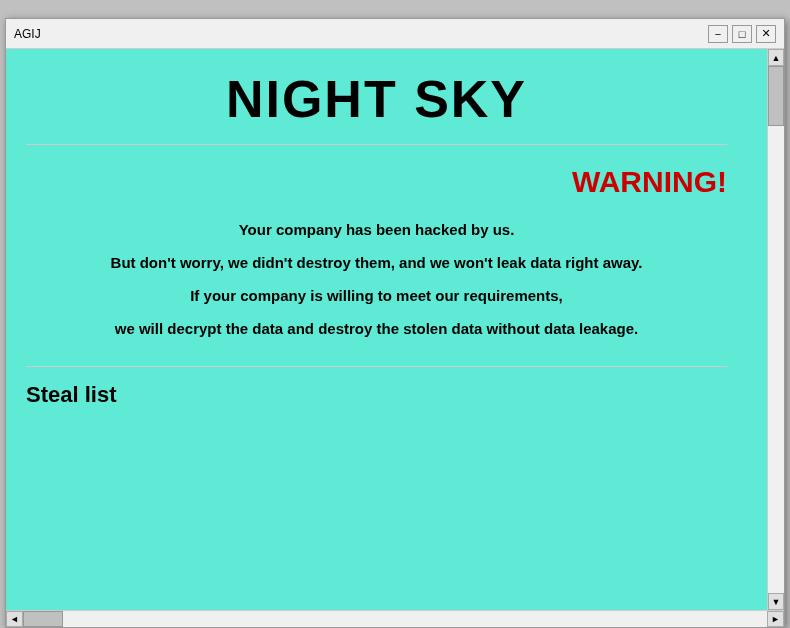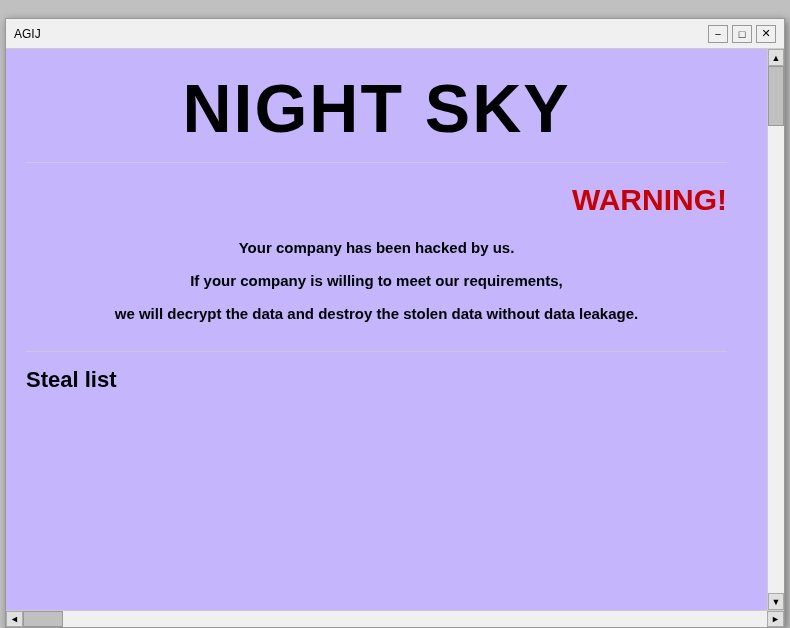--- a/index.html
+++ b/index.html
@@ -14,21 +14,21 @@
       align-items: center;
       justify-content: center;
       width: 790px;
       height: 628px;
       font-family: Arial, sans-serif;
     }
 
     .window {
       width: 780px;
       height: 610px;
-      background: #c4b5fd;
+      background: #5eead4;
       border: 1px solid #999;
       box-shadow: 2px 2px 8px rgba(0,0,0,0.4);
       display: flex;
       flex-direction: column;
       margin-top: 18px;
     }
 
     .title-bar {
       background: #f0f0f0;
       height: 30px;
@@ -147,21 +147,21 @@
       position: absolute;
       top: 0;
       bottom: 0;
       left: 0;
       width: 40px;
       background: #c0c0c0;
       border: 1px solid #999;
     }
 
     .main-title {
-      font-size: 68px;
+      font-size: 52px;
       font-weight: 900;
       text-align: center;
       color: #000;
       letter-spacing: 2px;
       margin-bottom: 20px;
       padding-bottom: 15px;
       border-bottom: 1px solid #ccc;
     }
 
     .warning-title {
@@ -227,20 +227,21 @@
 
   <div class="window-body">
 
     <div class="content-area">
 
       <h1 class="main-title">NIGHT SKY</h1>
 
       <div class="message-body">
         <div class="warning-title">WARNING!</div>
         <p>Your company has been hacked by us.</p>
+        <p>But don't worry, we didn't destroy them, and we won't leak data right away.</p>
         <p>If your company is willing to meet our requirements,</p>
         <p>we will decrypt the data and destroy the stolen data without data leakage.</p>
       </div>
 
       <div class="steal-list-section">
         <h2 class="steal-list-title">Steal list</h2>
       </div>
 
     </div>
 

